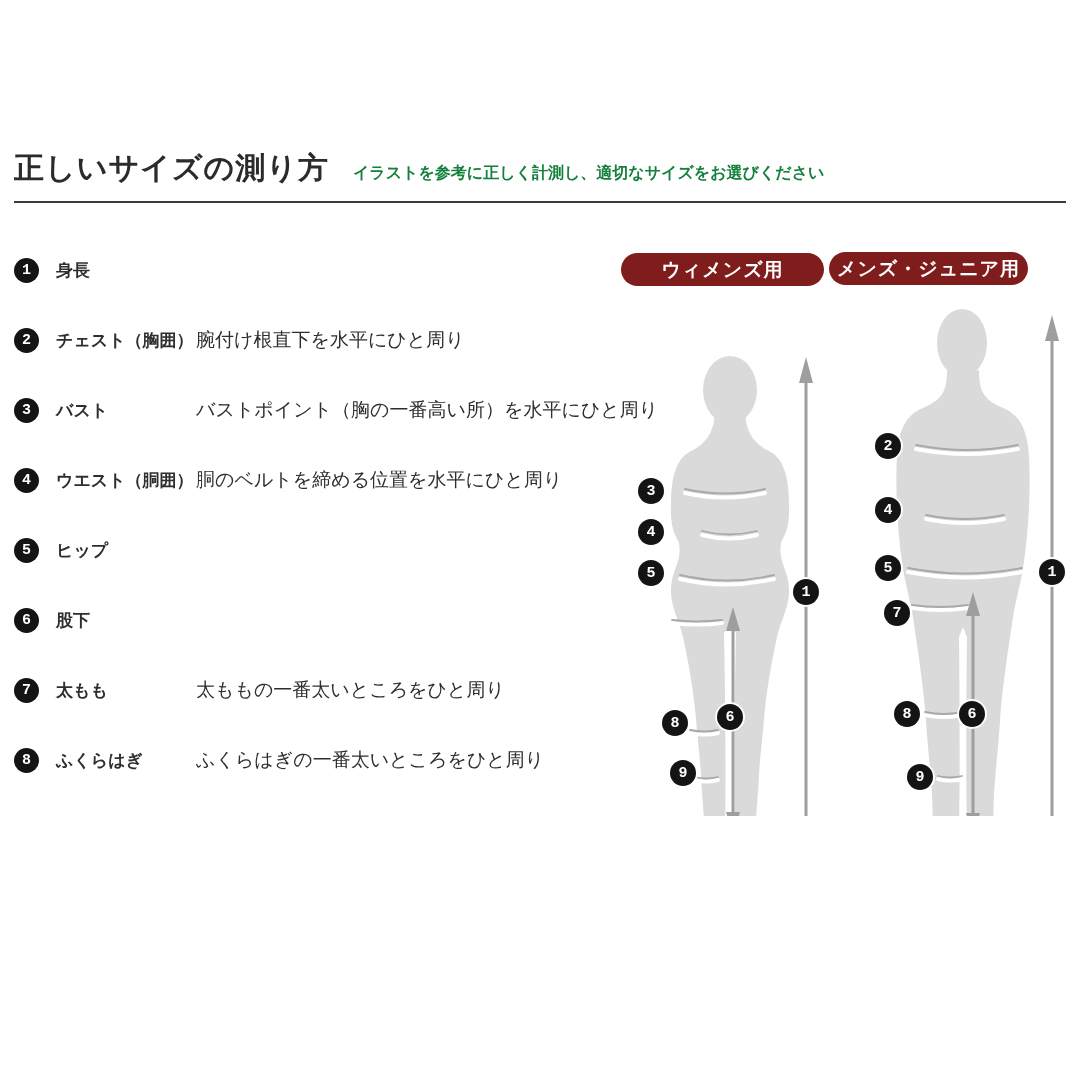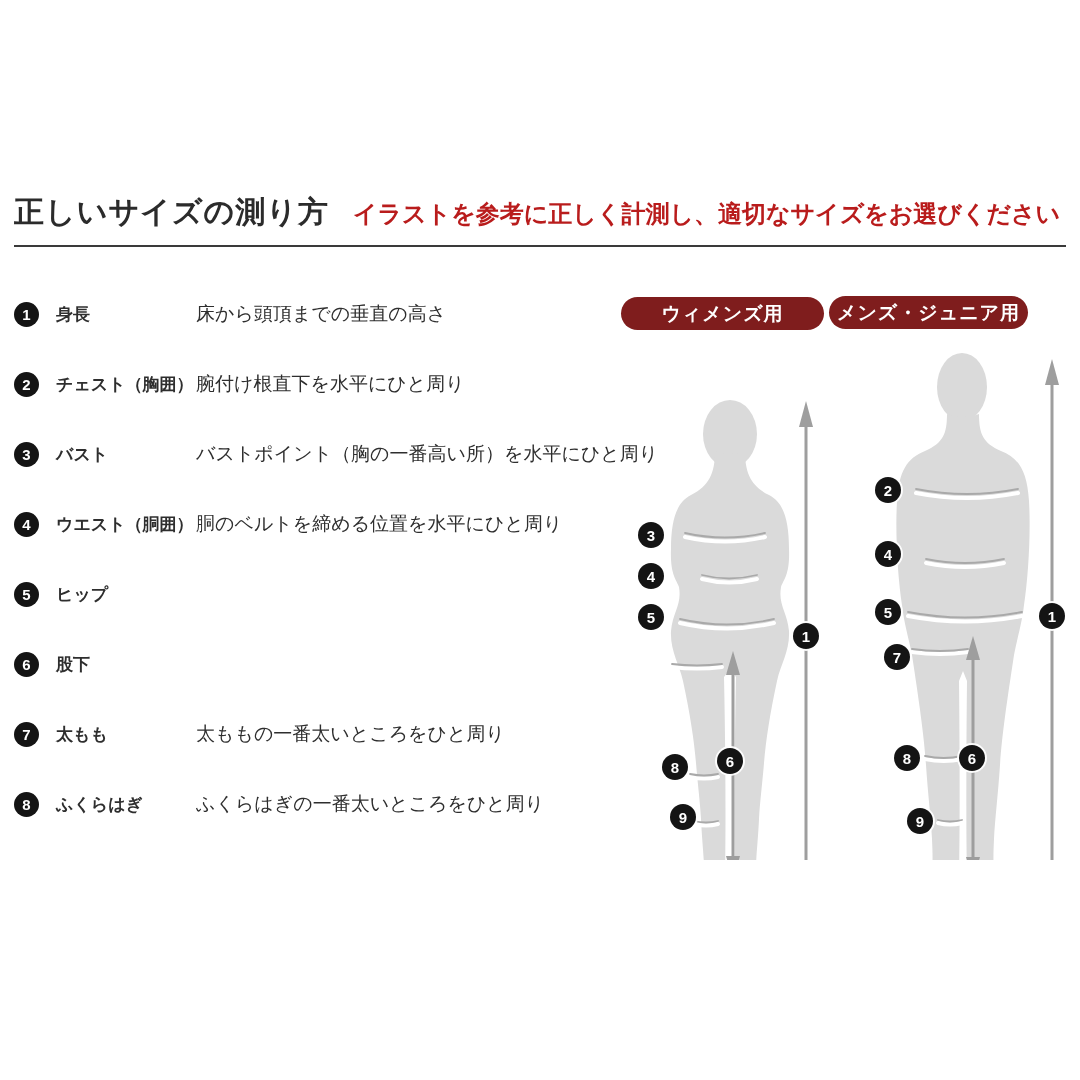--- a/index.html
+++ b/index.html
@@ -1,23 +1,23 @@
 <!DOCTYPE html>
 <html><head>
 <meta charset="utf-8">
 <style>
   html,body{margin:0;padding:0;background:#fff;}
   .page{
     position:relative;width:1080px;height:816px;background:#ffffff;
-    font-family:Liberation Sans, sans-serif;color:#2e2e2e;overflow:hidden;margin-top:44px;
+    font-family:Liberation Mono, monospace;color:#2e2e2e;overflow:hidden;
   }
   
   .header{position:absolute;left:14px;top:148px;right:14px;display:flex;align-items:baseline;gap:24px;}
   .title{font-size:30px;font-weight:bold;letter-spacing:1px;color:#2b2b2b;white-space:nowrap;}
-  .subtitle{font-size:24px;font-weight:bold;color:#b91c1c;white-space:nowrap;}
+  .subtitle{font-size:16px;font-weight:bold;color:#15803d;white-space:nowrap;}
   .divider{position:absolute;left:14px;top:201px;width:1052px;height:0;border-top:2px solid #3a3a3a;}
   
   .m-row{position:absolute;left:14px;display:flex;align-items:center;height:26px;}
   .num-badge{
     flex:0 0 auto;width:25px;height:25px;border-radius:50%;background:#141414;color:#fff;
     display:flex;align-items:center;justify-content:center;font-size:15px;font-weight:bold;
   }
   .m-label{margin-left:17px;width:140px;font-size:17px;font-weight:bold;white-space:nowrap;}
   .m-desc{font-size:19px;white-space:nowrap;}
   
@@ -47,21 +47,20 @@
 
   <div class="header">
     <div class="title">正しいサイズの測り方</div>
     <div class="subtitle">イラストを参考に正しく計測し、適切なサイズをお選びください</div>
   </div>
   <div class="divider"></div>
 
   <div class="m-row" style="top:257px">
     <span class="num-badge">1</span>
     <span class="m-label">身長</span>
-    <span class="m-desc">床から頭頂までの垂直の高さ</span>
   </div>
   <div class="m-row" style="top:327px">
     <span class="num-badge">2</span>
     <span class="m-label">チェスト（胸囲）</span>
     <span class="m-desc">腕付け根直下を水平にひと周り</span>
   </div>
   <div class="m-row" style="top:397px">
     <span class="num-badge">3</span>
     <span class="m-label">バスト</span>
     <span class="m-desc">バストポイント（胸の一番高い所）を水平にひと周り</span>

